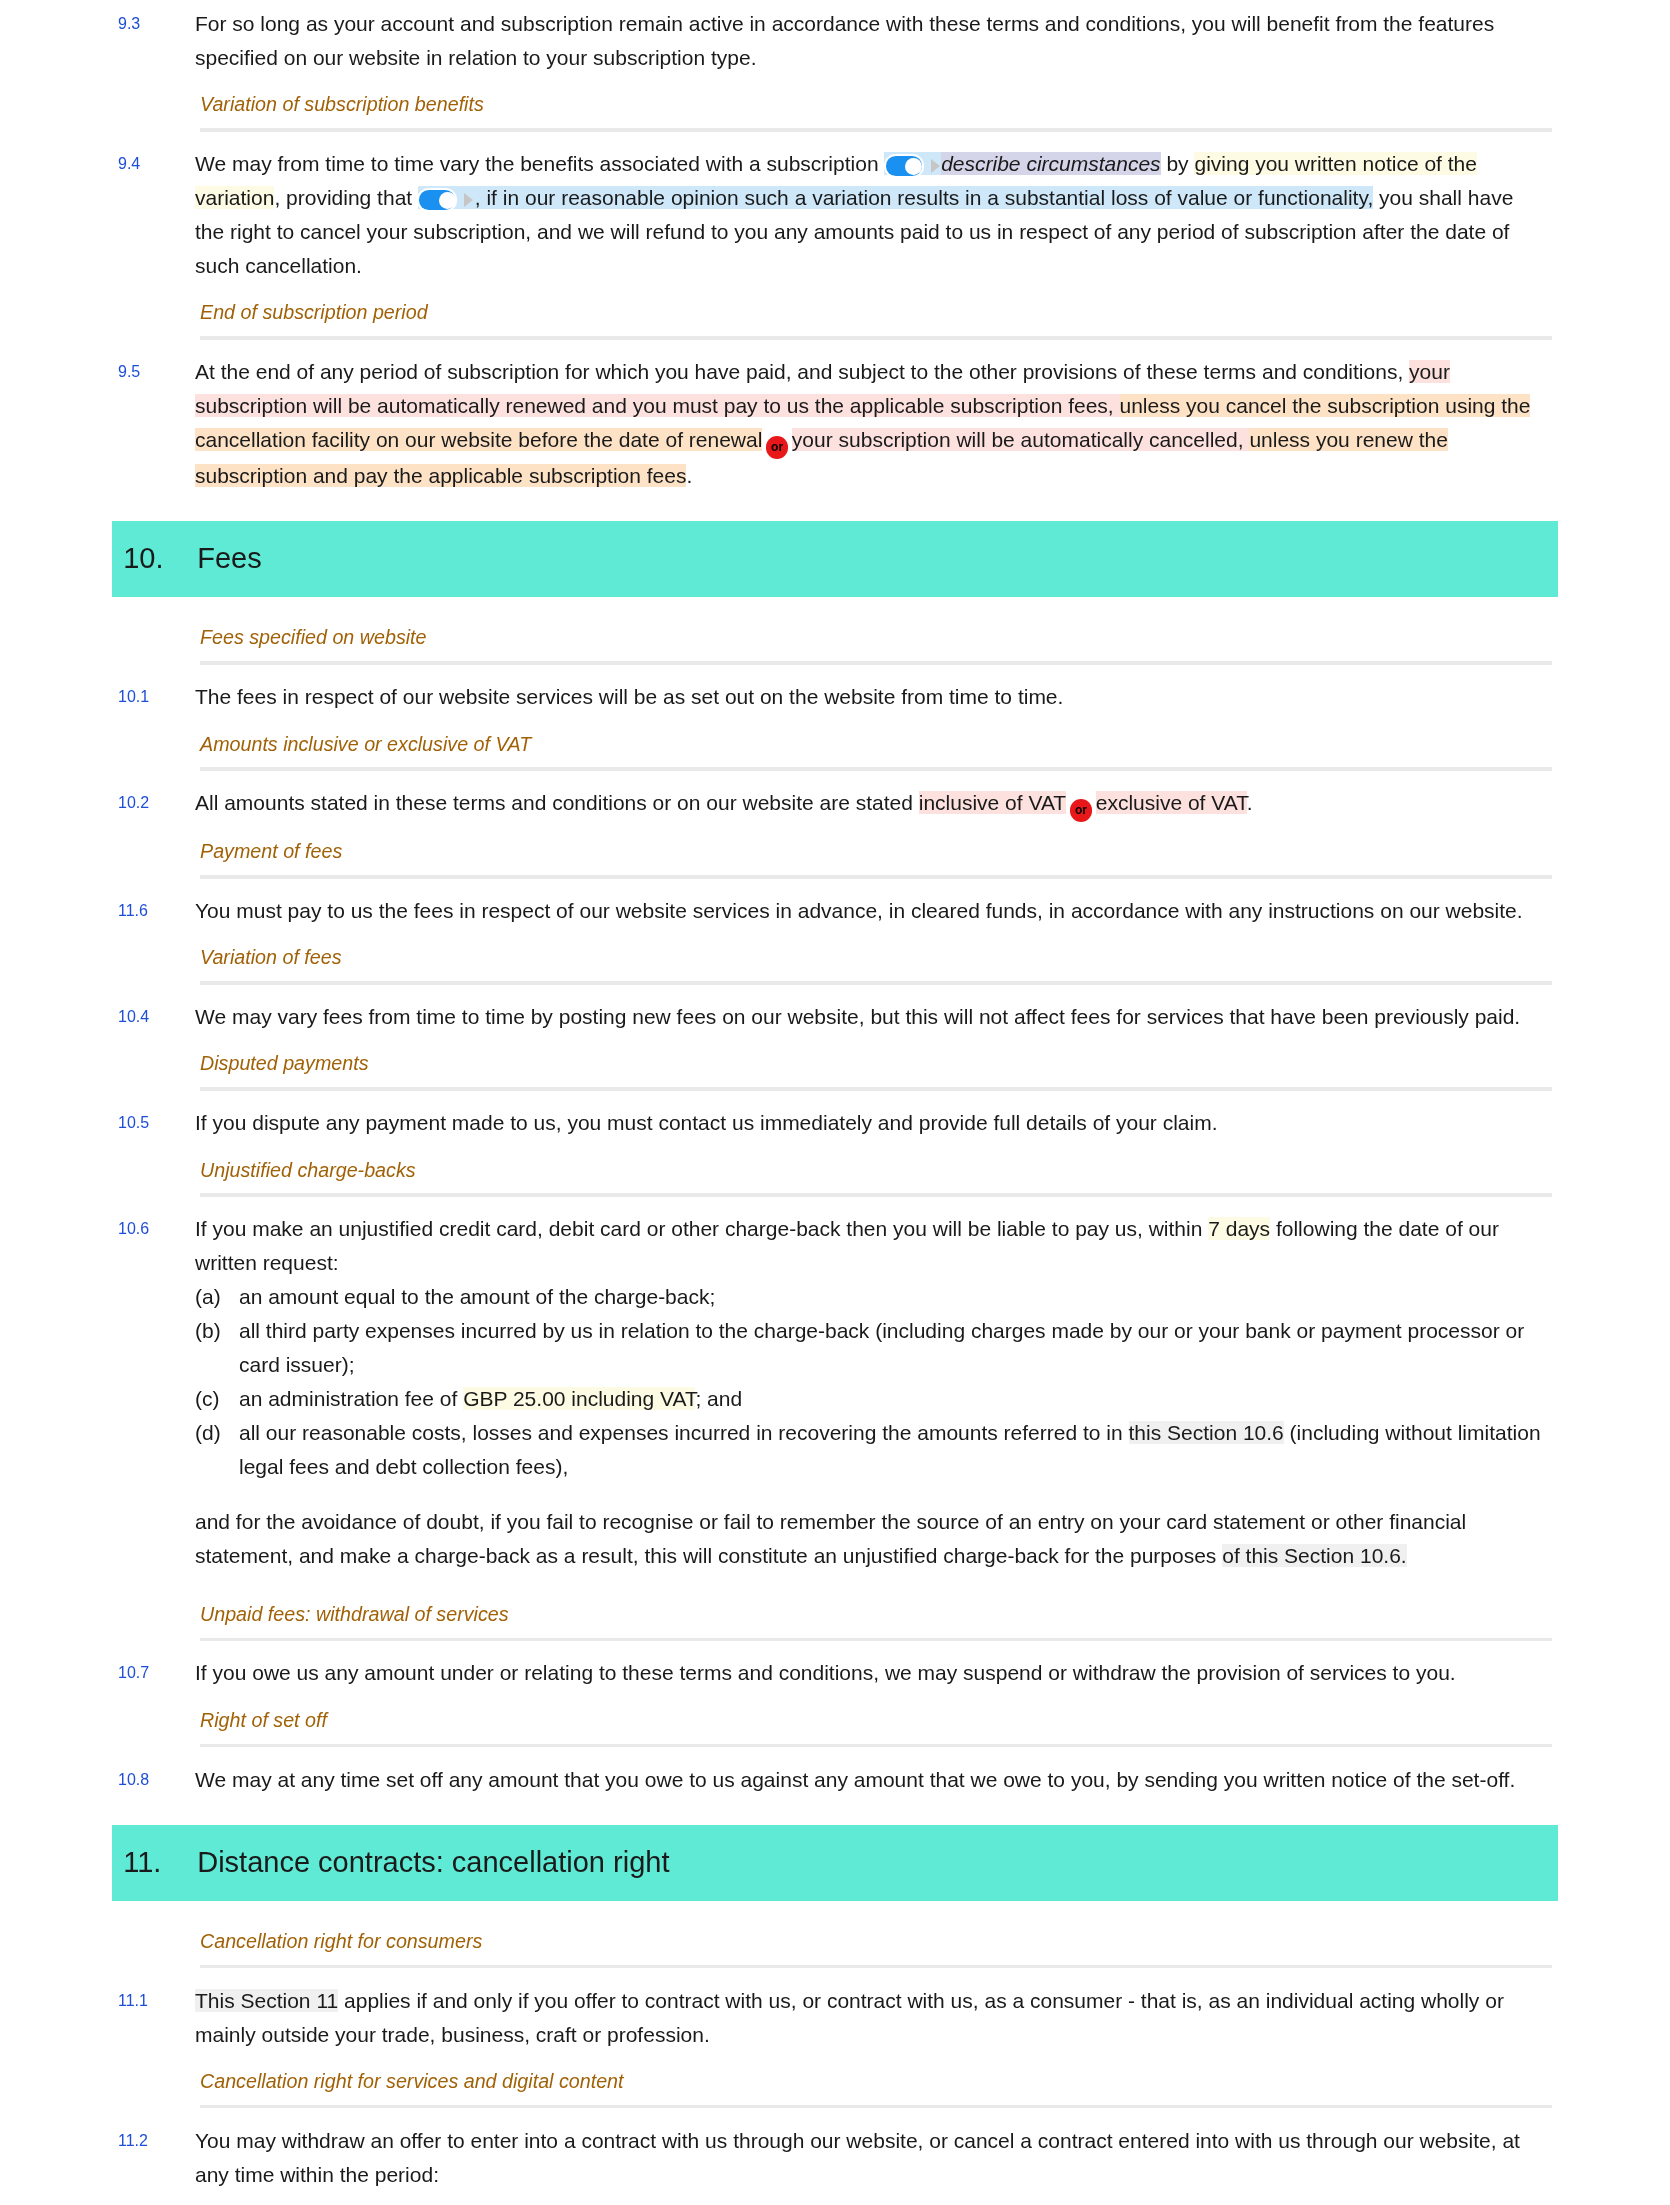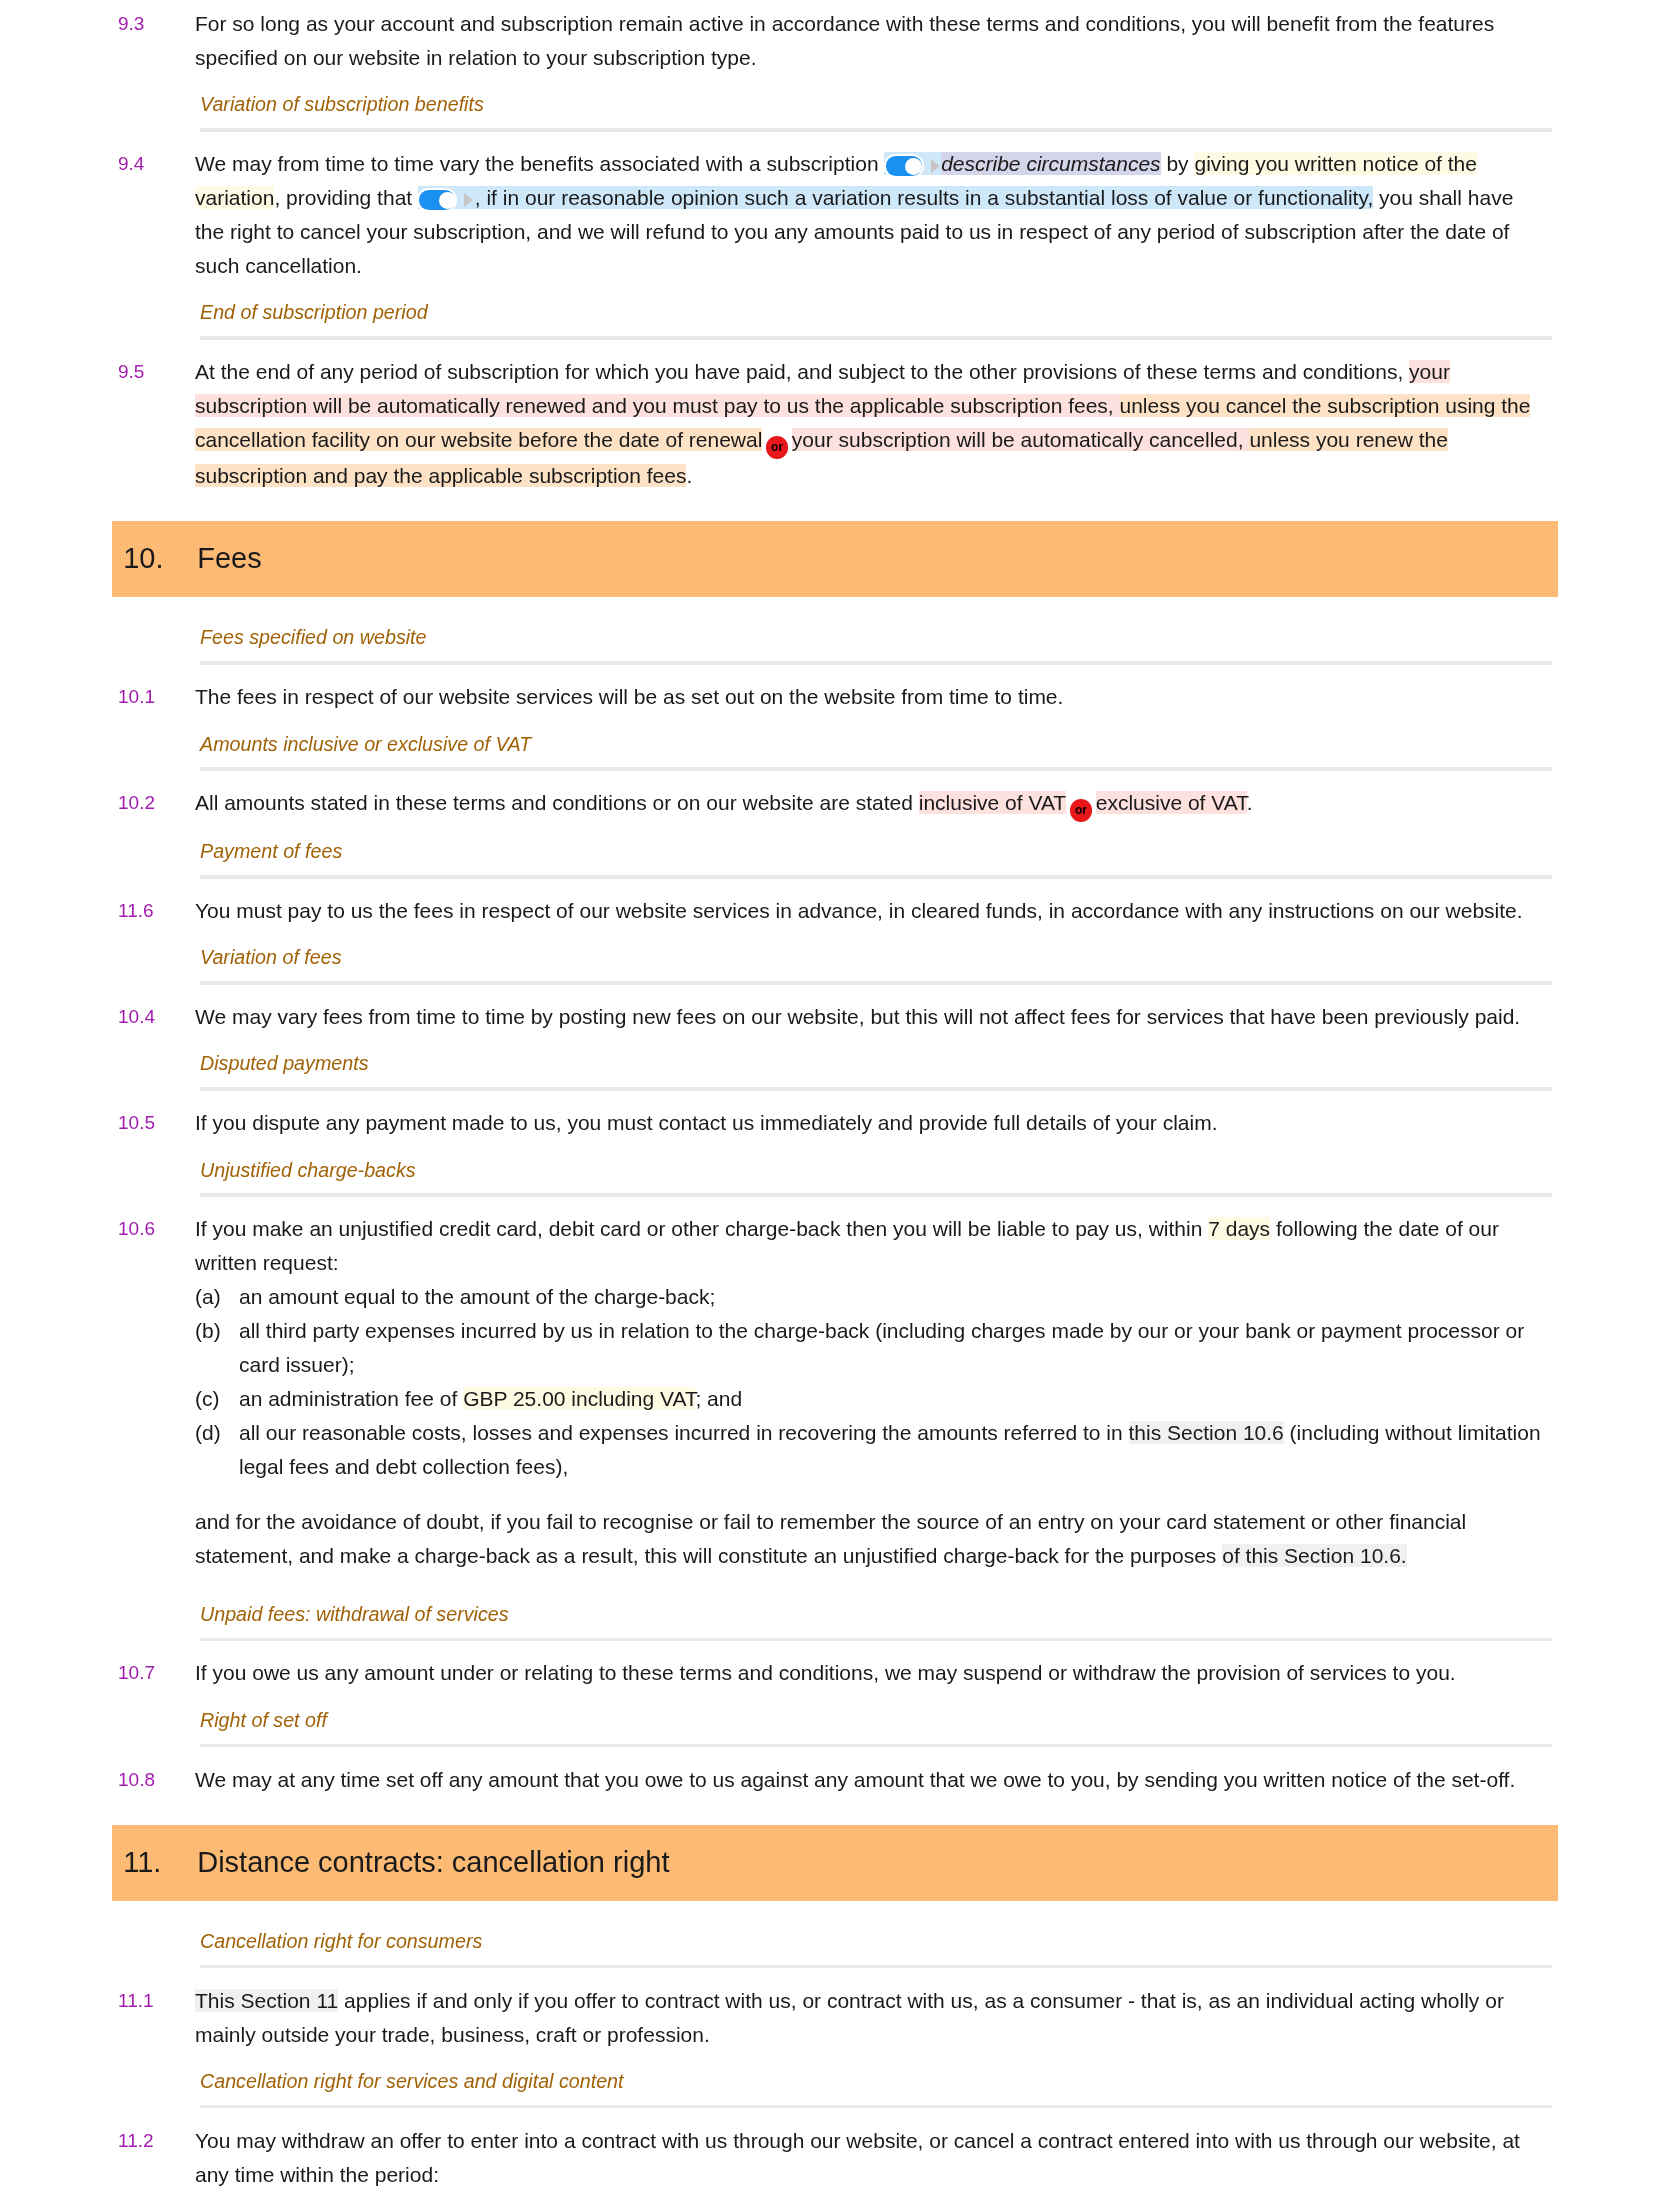--- a/index.html
+++ b/index.html
@@ -26,23 +26,23 @@
   .clause {
     display: flex;
     align-items: flex-start;
     padding: 0 112px 0 0;
     margin: 0;
   }
   .clause .num {
     flex: 0 0 77px;
     width: 77px;
     margin-left: 118px;
-    font-size: 19px;
+    font-size: 16px;
     line-height: 34px;
-    color: #a21caf;
+    color: #1d4ed8;
     white-space: nowrap;
   }
   .clause .body {
     flex: 1 1 auto;
     max-width: 1353px;
     font-size: 21px;
     line-height: 34px;
     color: #1a1a1a;
     padding-right: 0;
   }
@@ -89,21 +89,21 @@
     height: 3.5px;
     background: #e9e9e9;
     width: 1352px;
     max-width: 1352px;
   }
 
   
   .section-heading {
     margin-left: 112px;
     margin-right: 112px;
-    background: #fdba74;
+    background: #5eead4;
     height: 76px;
     display: flex;
     align-items: center;
     padding-left: 11.2px;
     box-sizing: border-box;
   }
   .section-heading .snum {
     font-size: 29px;
     color: #1a1a1a;
     width: 74px;

